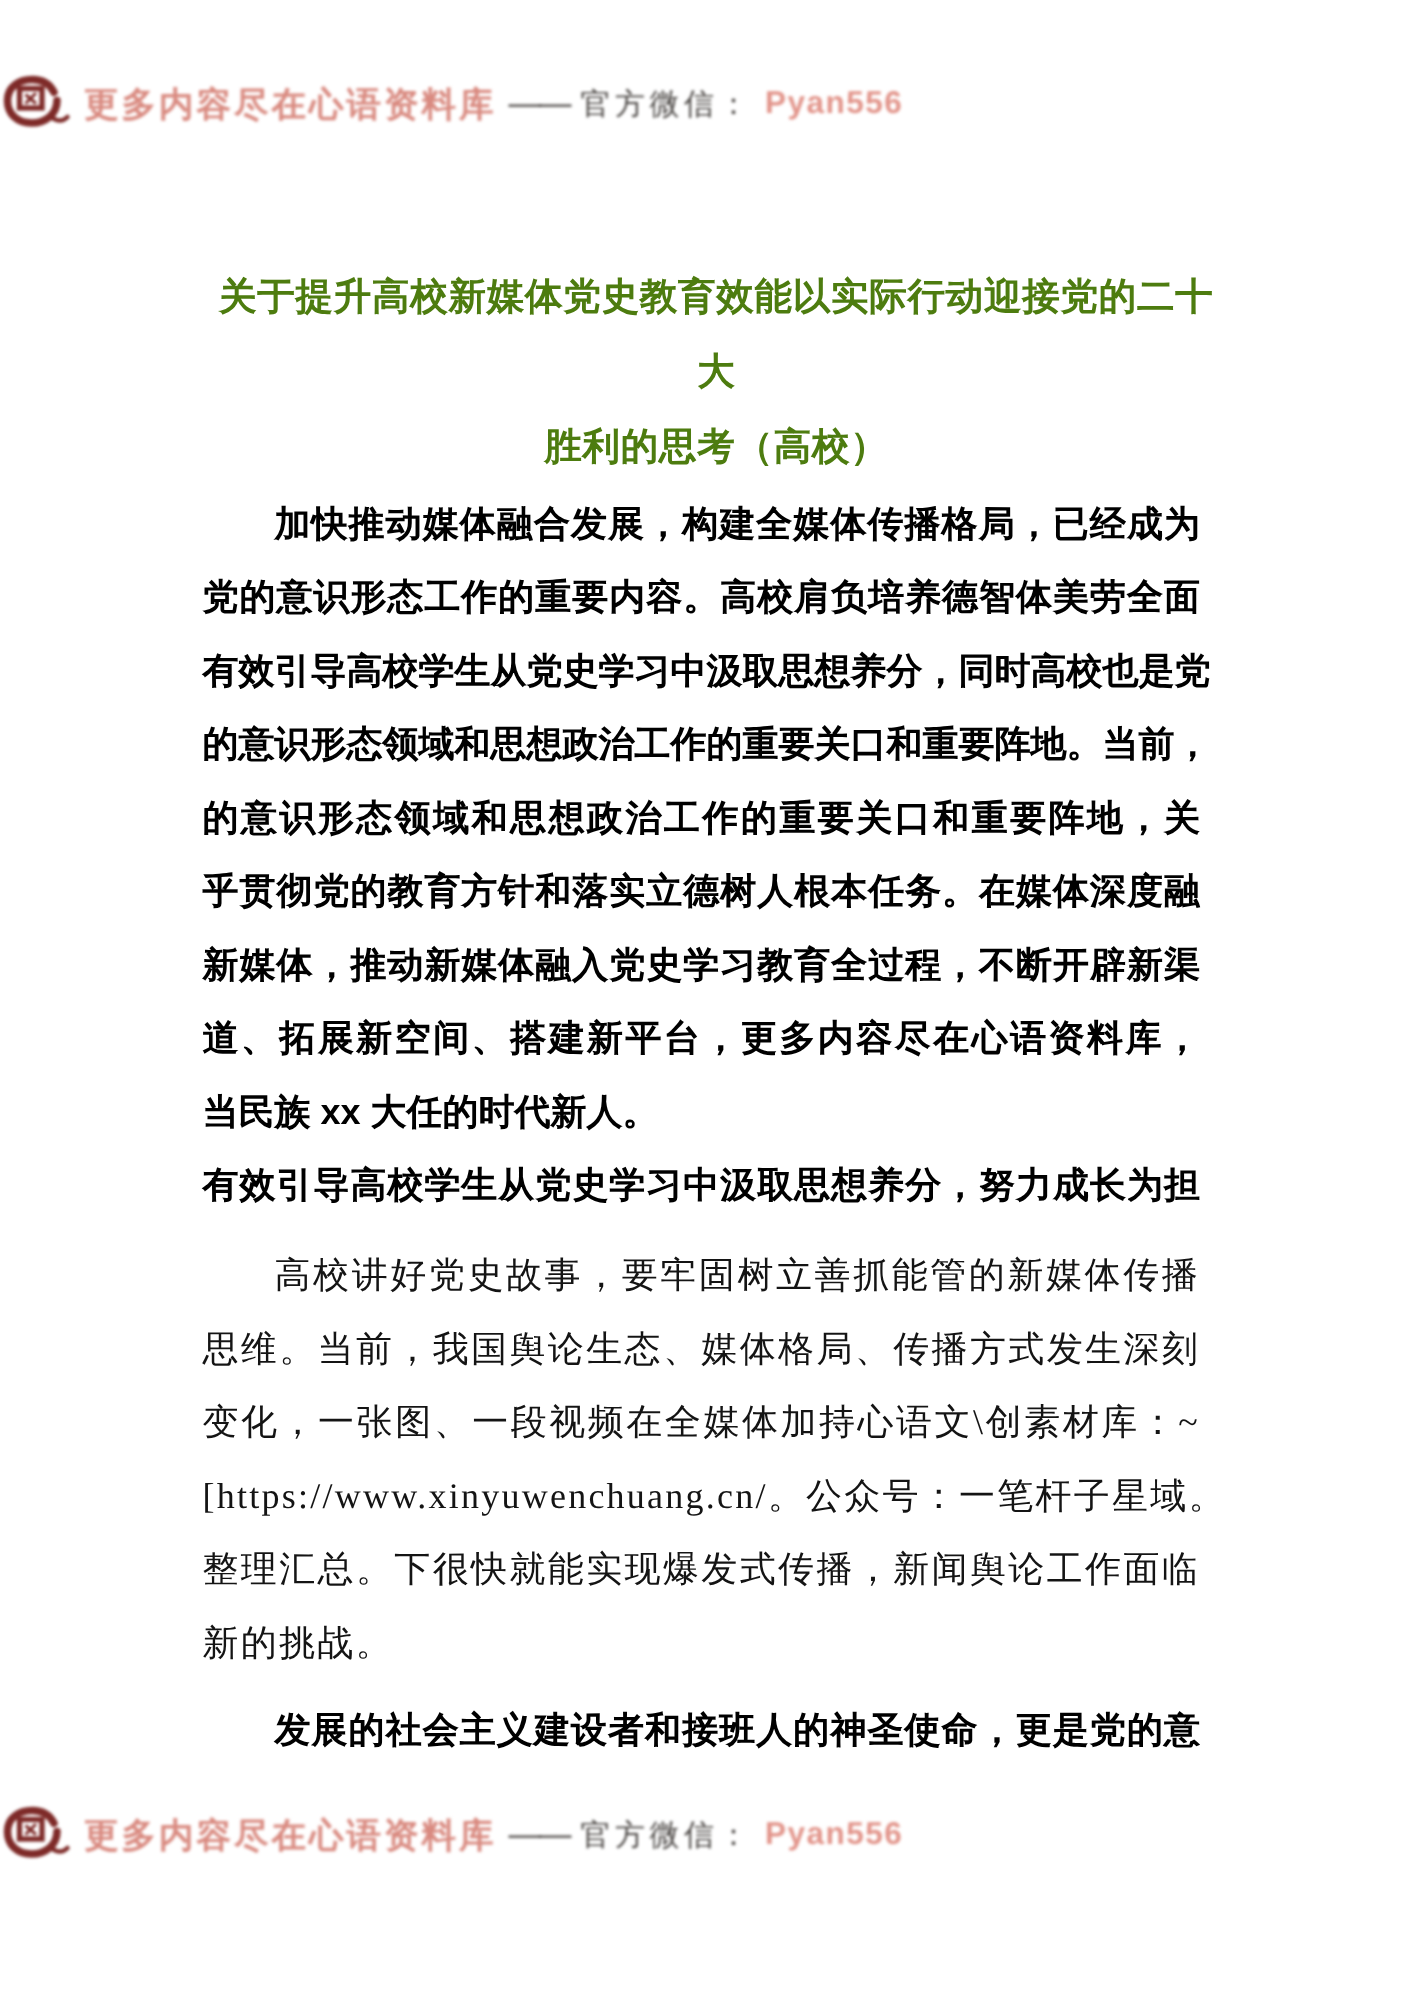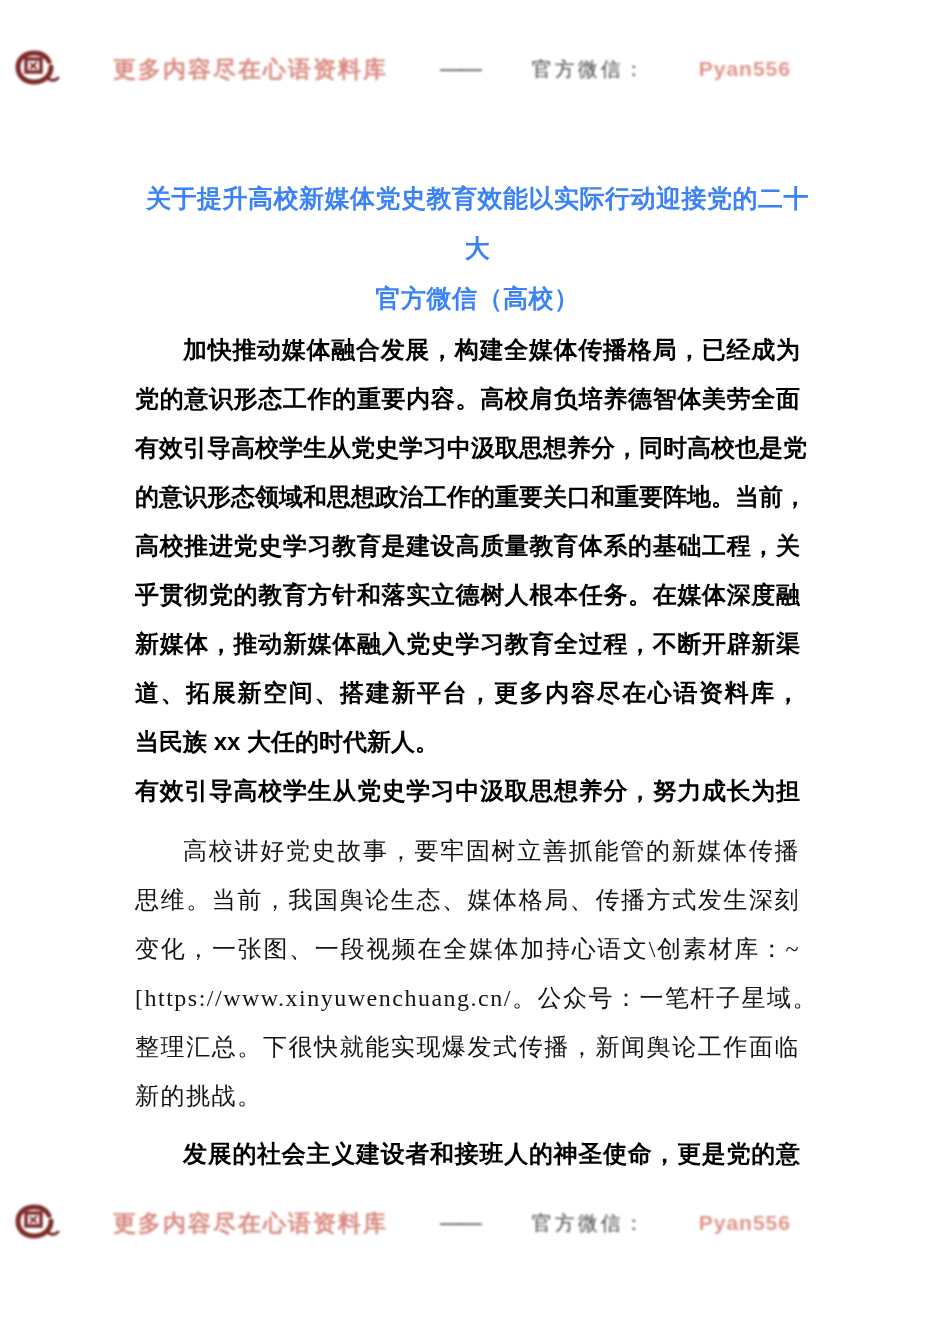--- a/index.html
+++ b/index.html
@@ -10,24 +10,24 @@
     height: 1344px;
     background: #ffffff;
     margin: 0 auto;
     overflow: hidden;
     font-family: "Liberation Sans", sans-serif;
   }
 
   
   .watermark {
     position: absolute;
-    left: 15px;
+    left: 2px;
     width: 776px;
     display: flex;
-    justify-content: space-between;
+    justify-content: flex-start;
     align-items: center;
     gap: 8px;
     filter: blur(0.9px);
     white-space: nowrap;
   }
   .watermark.top { top: 50px; }
   .watermark.bottom { top: 1204px; }
   .wm-logo { width: 46px; height: 38px; display: inline-block; flex: 0 0 auto; }
   .wm-brand {
     font-size: 23px;
@@ -52,21 +52,21 @@
 
   
   .doc-title {
     position: absolute;
     top: 173px;
     left: 145px;
     width: 665px;
     text-align: center;
     font-size: 25px;
     font-weight: 700;
-    color: #3b82f6;
+    color: #4d7c0f;
     line-height: 50px;
     letter-spacing: 0.5px;
   }
 
   
   .doc-body {
     position: absolute;
     top: 325px;
     left: 135px;
     width: 665px;
@@ -113,30 +113,30 @@
       </svg>
     </span>
     <span class="wm-brand">更多内容尽在心语资料库</span>
     <span class="wm-dash">——</span>
     <span class="wm-label">官方微信：</span>
     <span class="wm-id">Pyan556</span>
   </header>
 
   <h1 class="doc-title">
     <div class="title-line">关于提升高校新媒体党史教育效能以实际行动迎接党的二十大</div>
-    <div class="title-line">官方微信（高校）</div>
+    <div class="title-line">胜利的思考（高校）</div>
   </h1>
 
   <main class="doc-body" id="doc-body">
       <div class="para hei">
         <div class="line first">加快推动媒体融合发展，构建全媒体传播格局，已经成为</div>
         <div class="line">党的意识形态工作的重要内容。高校肩负培养德智体美劳全面</div>
         <div class="line">有效引导高校学生从党史学习中汲取思想养分，同时高校也是党</div>
         <div class="line">的意识形态领域和思想政治工作的重要关口和重要阵地。当前，</div>
-        <div class="line">高校推进党史学习教育是建设高质量教育体系的基础工程，关</div>
+        <div class="line">的意识形态领域和思想政治工作的重要关口和重要阵地，关</div>
         <div class="line">乎贯彻党的教育方针和落实立德树人根本任务。在媒体深度融</div>
         <div class="line">新媒体，推动新媒体融入党史学习教育全过程，不断开辟新渠</div>
         <div class="line">道、拓展新空间、搭建新平台，更多内容尽在心语资料库，</div>
         <div class="line endline">当民族 xx 大任的时代新人。</div>
         <div class="line">有效引导高校学生从党史学习中汲取思想养分，努力成长为担</div>
       </div>
       <div class="para kai">
         <div class="line first">高校讲好党史故事，要牢固树立善抓能管的新媒体传播</div>
         <div class="line">思维。当前，我国舆论生态、媒体格局、传播方式发生深刻</div>
         <div class="line">变化，一张图、一段视频在全媒体加持心语文\创素材库：~</div>

